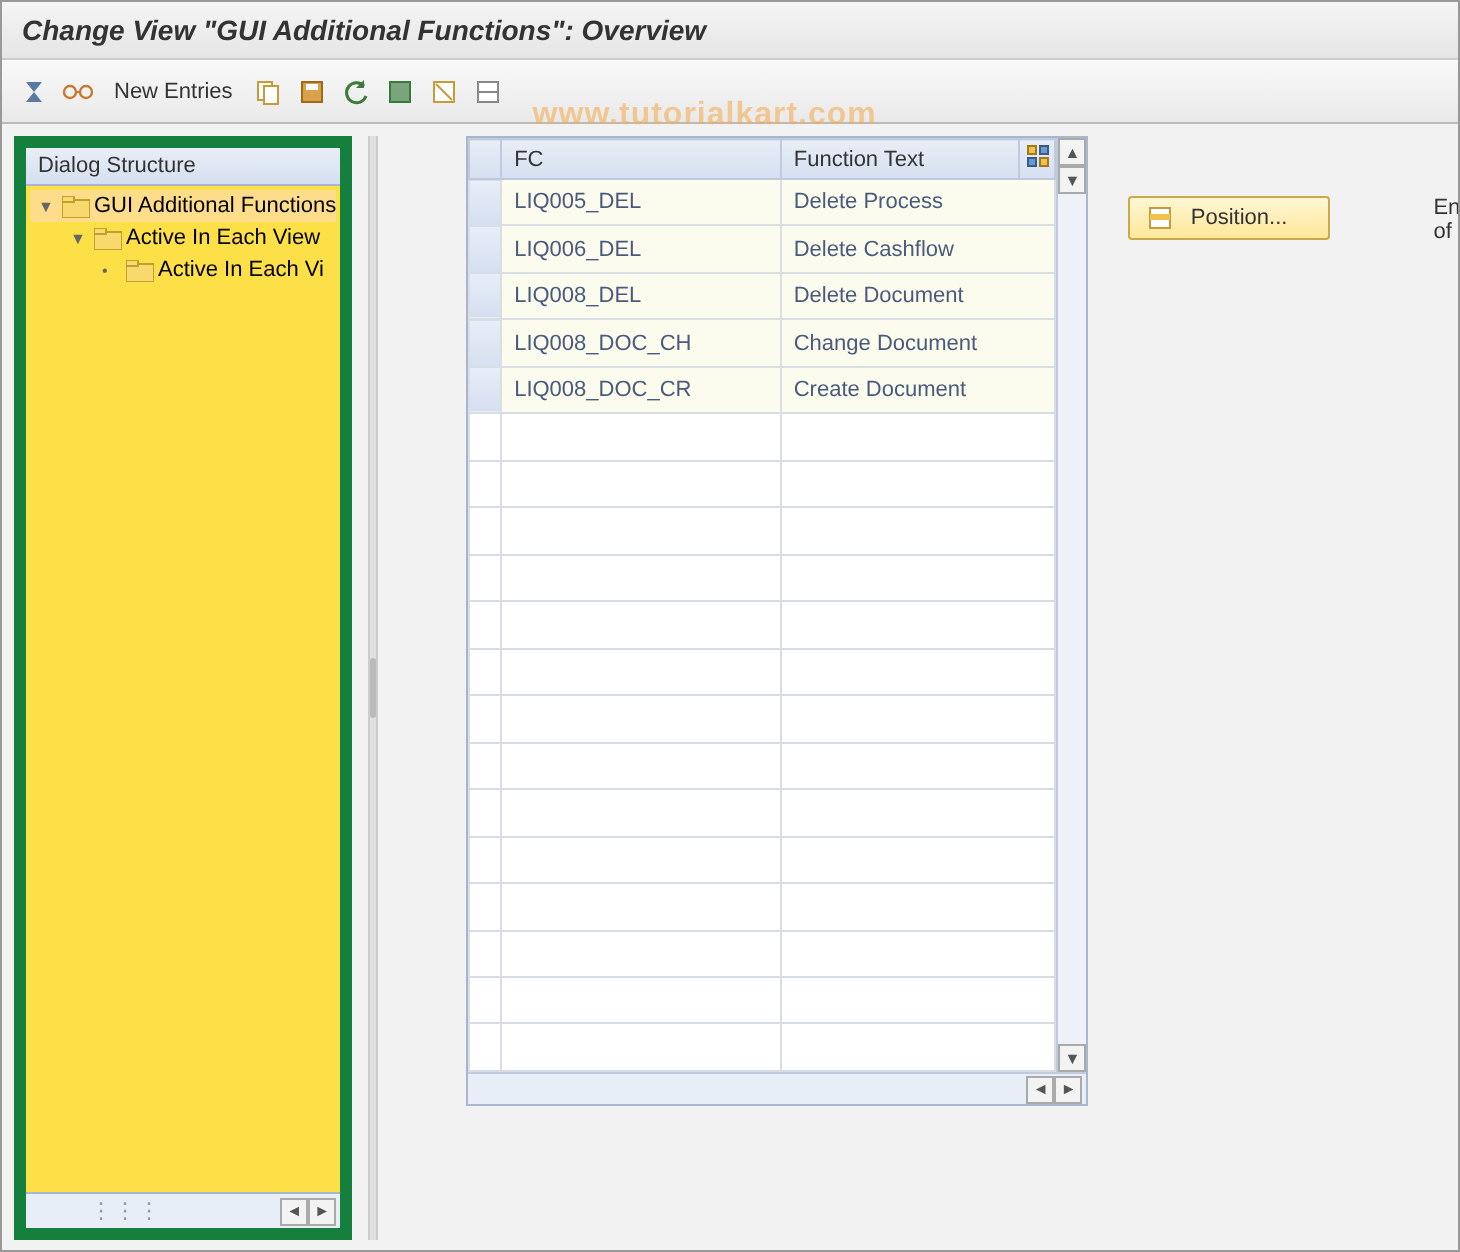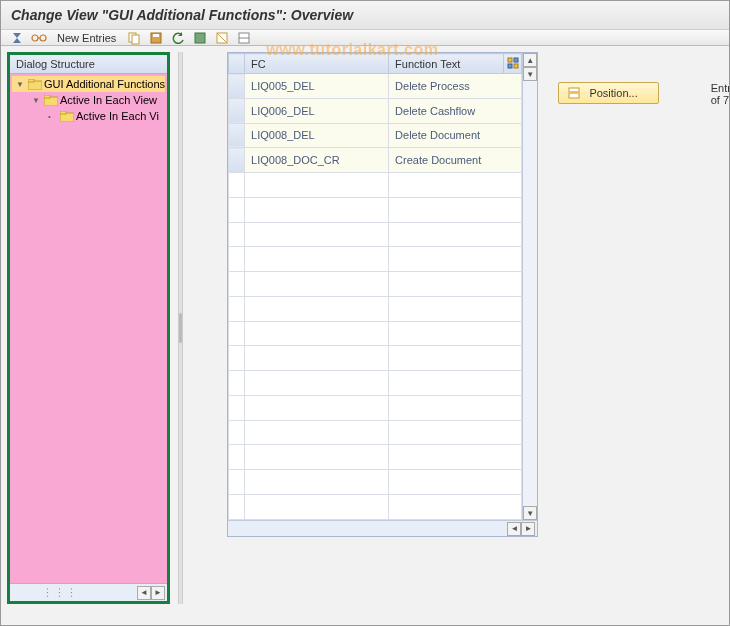--- a/index.html
+++ b/index.html
@@ -21,21 +21,21 @@
       font-size: 14px;
       color: #333;
     }
     .toolbar {
       background: linear-gradient(#f9f9f9, #e9e9e9);
       padding: 4px 8px;
       border-bottom: 1px solid #bbb;
       display: flex;
       align-items: center;
       gap: 6px;
-      height: 16px;
+      height: 32px;
     }
     .toolbar .btn-icon {
       width: 16px;
       height: 16px;
       display: inline-flex;
       align-items: center;
       justify-content: center;
       cursor: pointer;
     }
     .toolbar .btn-text {
@@ -56,22 +56,22 @@
     .content {
       display: flex;
       height: calc(100% - 60px);
       padding: 6px;
       gap: 8px;
     }
     .left-panel {
       width: 200px;
       display: flex;
       flex-direction: column;
-      border: 3px solid #15803d;
-      background: #f9a8d4;
+      border: 6px solid #15803d;
+      background: #fde047;
     }
     .panel-header {
       background: linear-gradient(#e8eef7, #d5dff0);
       padding: 3px 6px;
       font-size: 11px;
       color: #333;
       border-bottom: 1px solid #a8b7cf;
     }
     .tree {
       flex: 1;
@@ -364,20 +364,25 @@
                 <td>LIQ006_DEL</td>
                 <td colspan="2">Delete Cashflow</td>
               </tr>
               <tr>
                 <td class="rowhead"></td>
                 <td>LIQ008_DEL</td>
                 <td colspan="2">Delete Document</td>
               </tr>
               <tr>
                 <td class="rowhead"></td>
+                <td>LIQ008_DOC_CH</td>
+                <td colspan="2">Change Document</td>
+              </tr>
+              <tr>
+                <td class="rowhead"></td>
                 <td>LIQ008_DOC_CR</td>
                 <td colspan="2">Create Document</td>
               </tr>
               <tr class="empty">
                 <td class="rowhead"></td>
                 <td>&nbsp;</td>
                 <td colspan="2">&nbsp;</td>
               </tr>
               <tr class="empty">
                 <td class="rowhead"></td>

